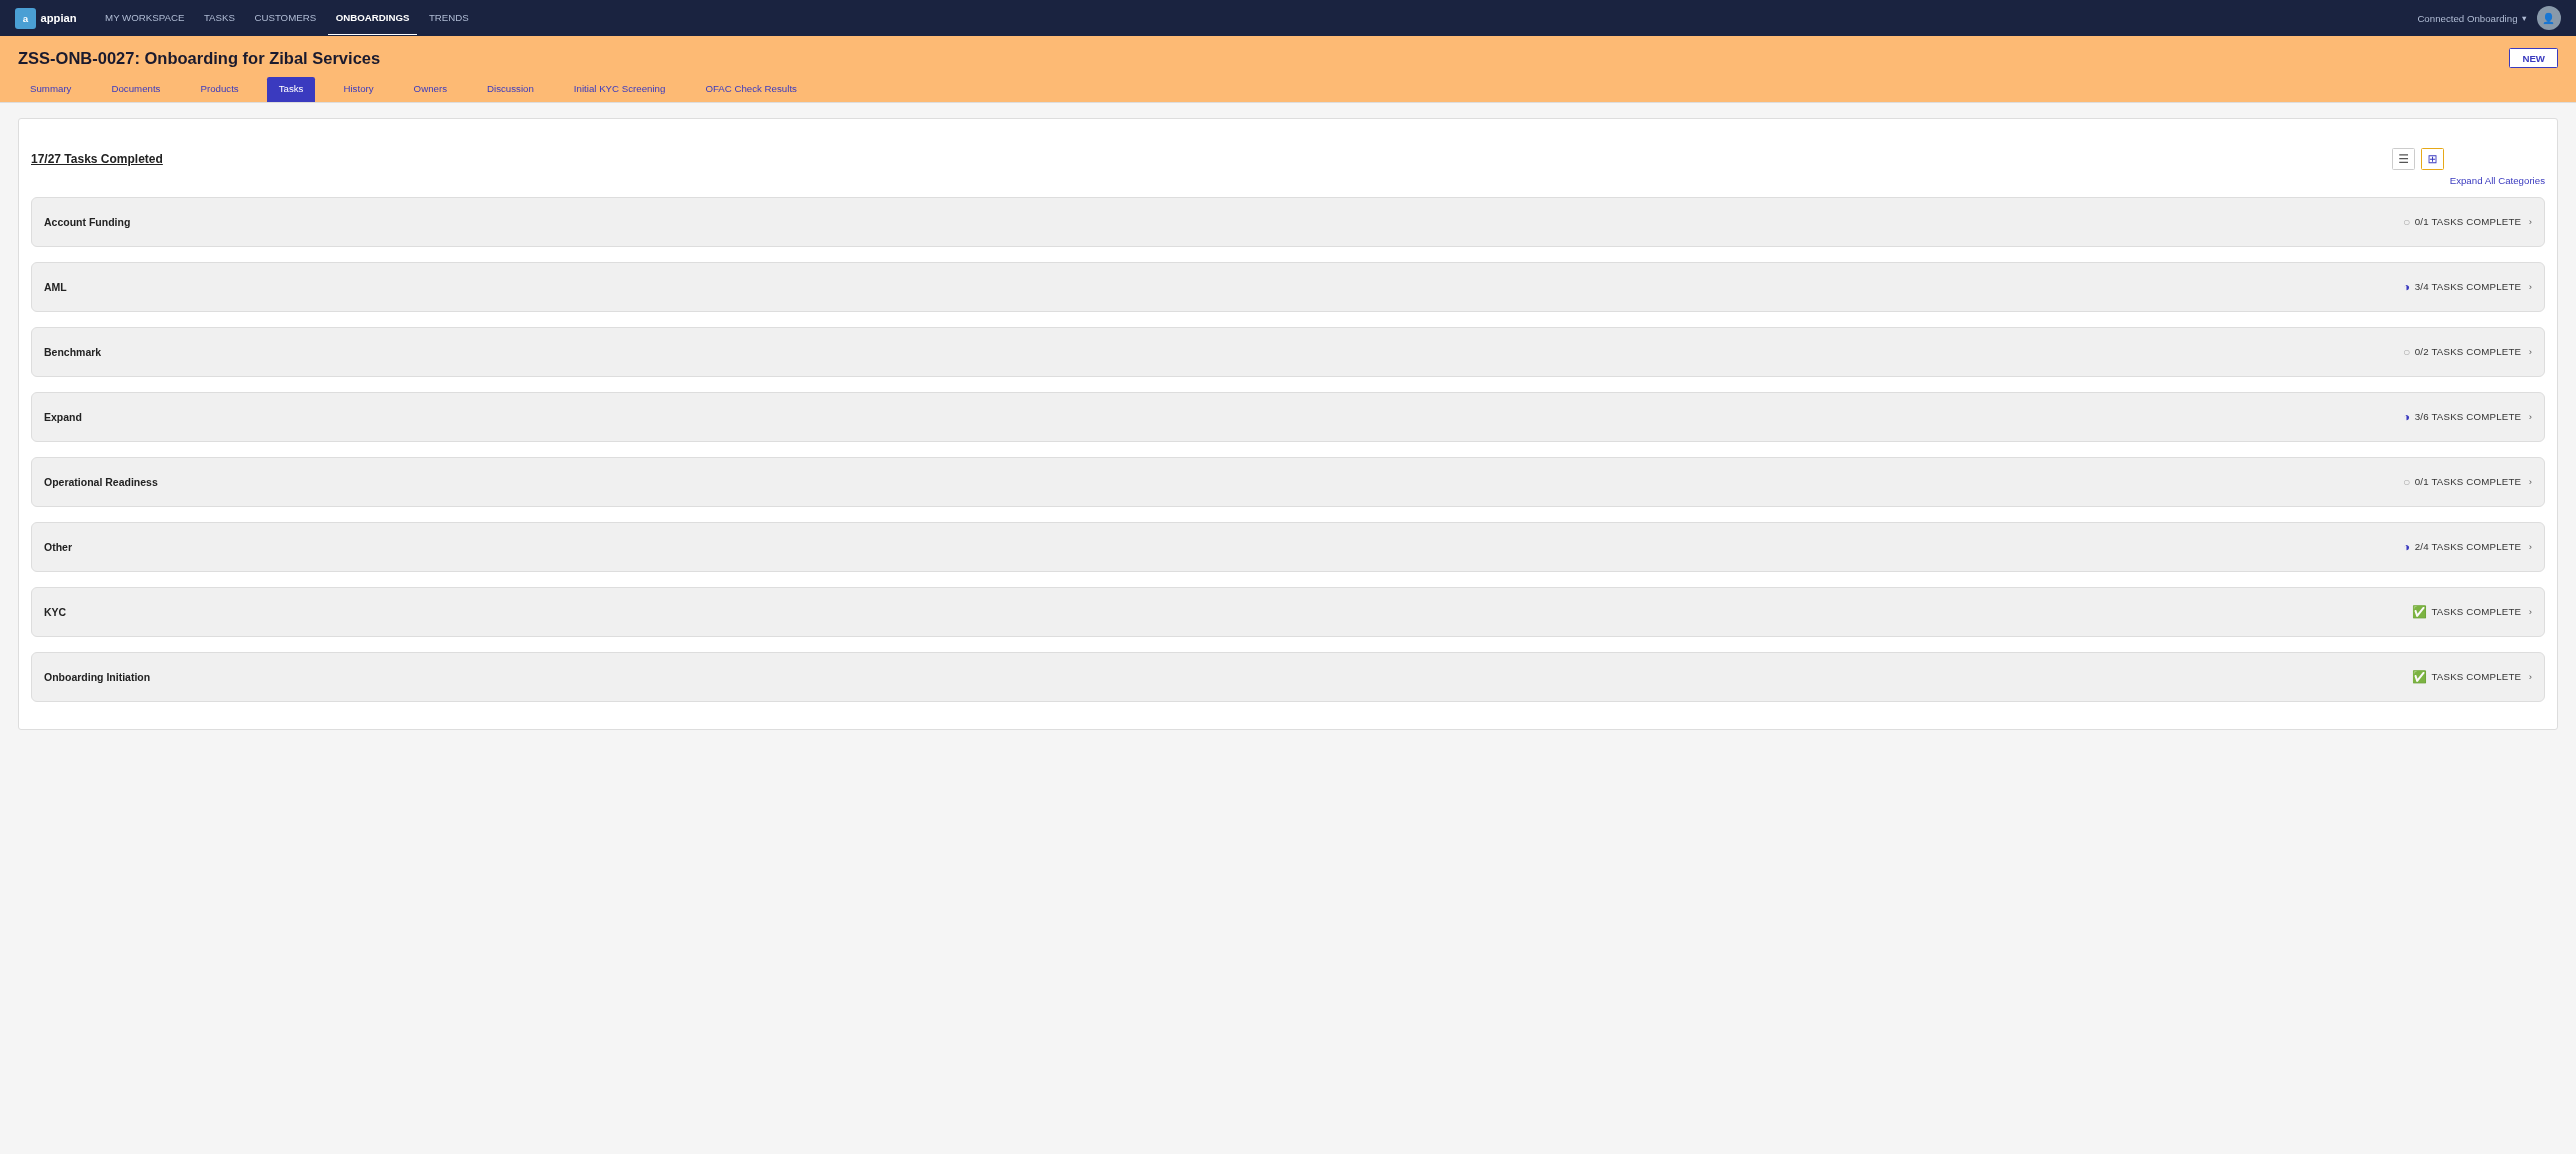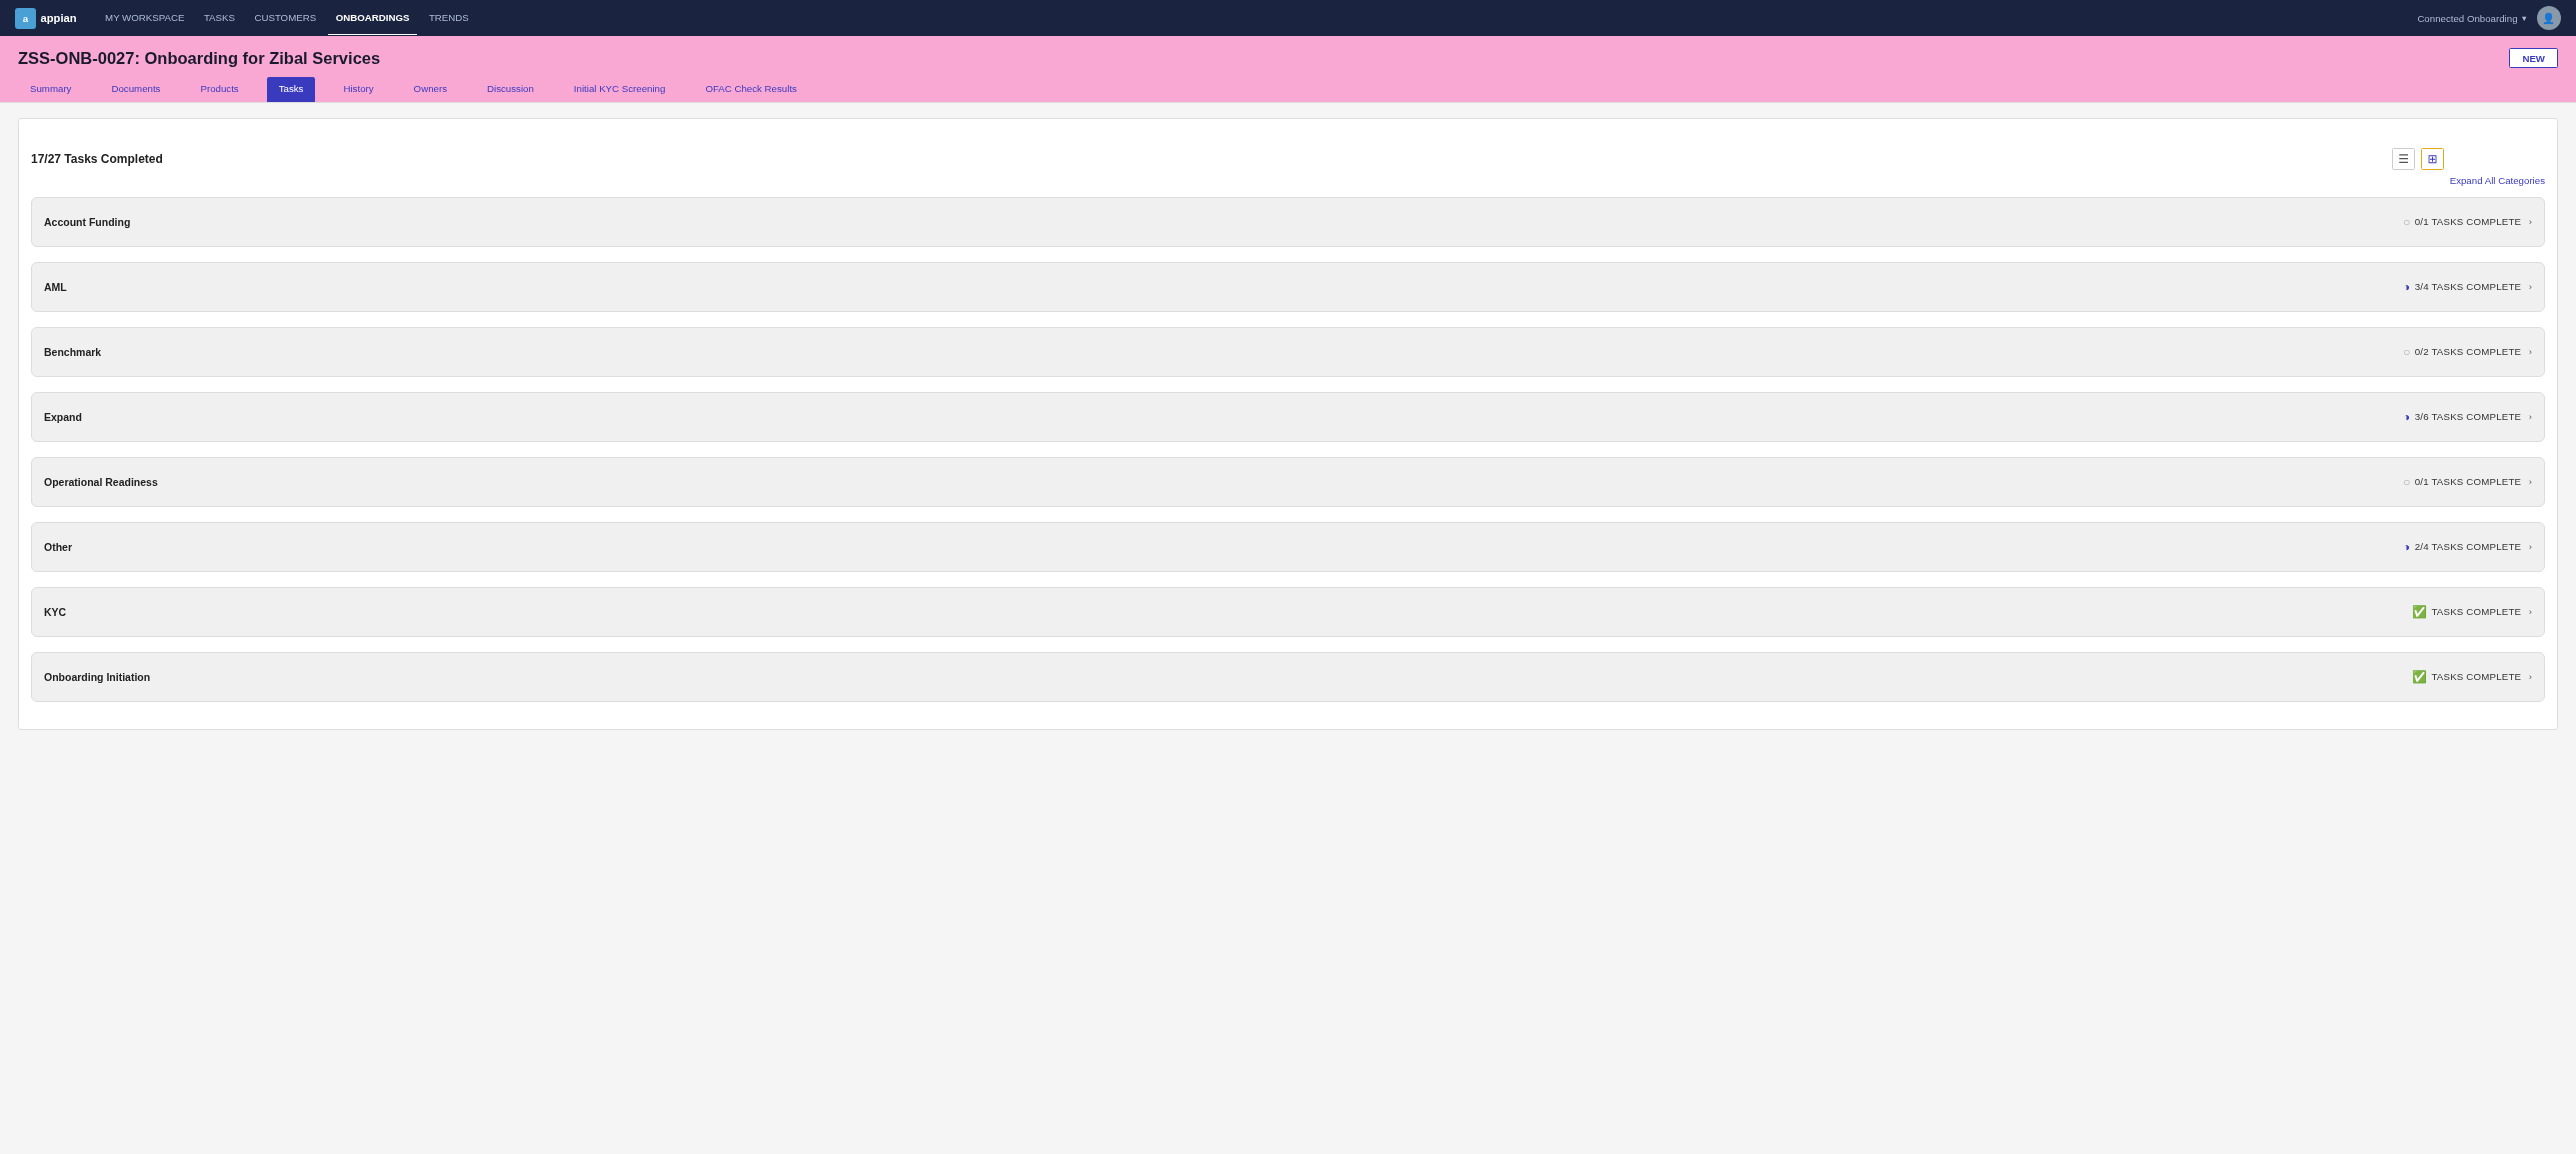--- a/index.html
+++ b/index.html
@@ -38,21 +38,21 @@
     }
     .connected-onboarding .caret { font-size: 7.5px; }
     .avatar {
       width: 24px; height: 24px; border-radius: 50%;
       background: #8899aa; display: flex; align-items: center; justify-content: center;
       color: white; font-size: 10.5px;
     }
 
     
     .page-header {
-      background: #f9a8d4;
+      background: #fdba74;
       padding: 12px 18px 0 18px;
       border-bottom: 0.7px solid #ddd;
     }
     .page-title-row {
       display: flex; align-items: center; justify-content: space-between;
       margin-bottom: 9px;
     }
     .page-title {
       font-size: 16.5px; font-weight: 600; color: #1a1a2e;
     }
@@ -82,21 +82,21 @@
     .tasks-panel {
       background: white; border: 0.7px solid #ddd; border-radius: 3px;
       padding: 12px;
     }
 
     .tasks-panel-header {
       display: flex; align-items: center; justify-content: space-between;
       margin-bottom: 10.5px;
     }
 
-    .tasks-title { font-size: 12px; font-weight: 600; color: #222; }
+    .tasks-title { font-size: 12px; font-weight: 600; color: #222; text-decoration: underline; }
 
     .panel-controls { display: flex; align-items: center; gap: 6px; }
 
     .view-toggle-btn {
       background: none; border: 0.7px solid #ccc; padding: 3px 5.2px;
       cursor: pointer; color: #555; font-size: 12px; border-radius: 1.5px;
     }
     .view-toggle-btn.active {
       background: white; border: 1.5px solid #e6a817; color: #3a3abf;
     }

